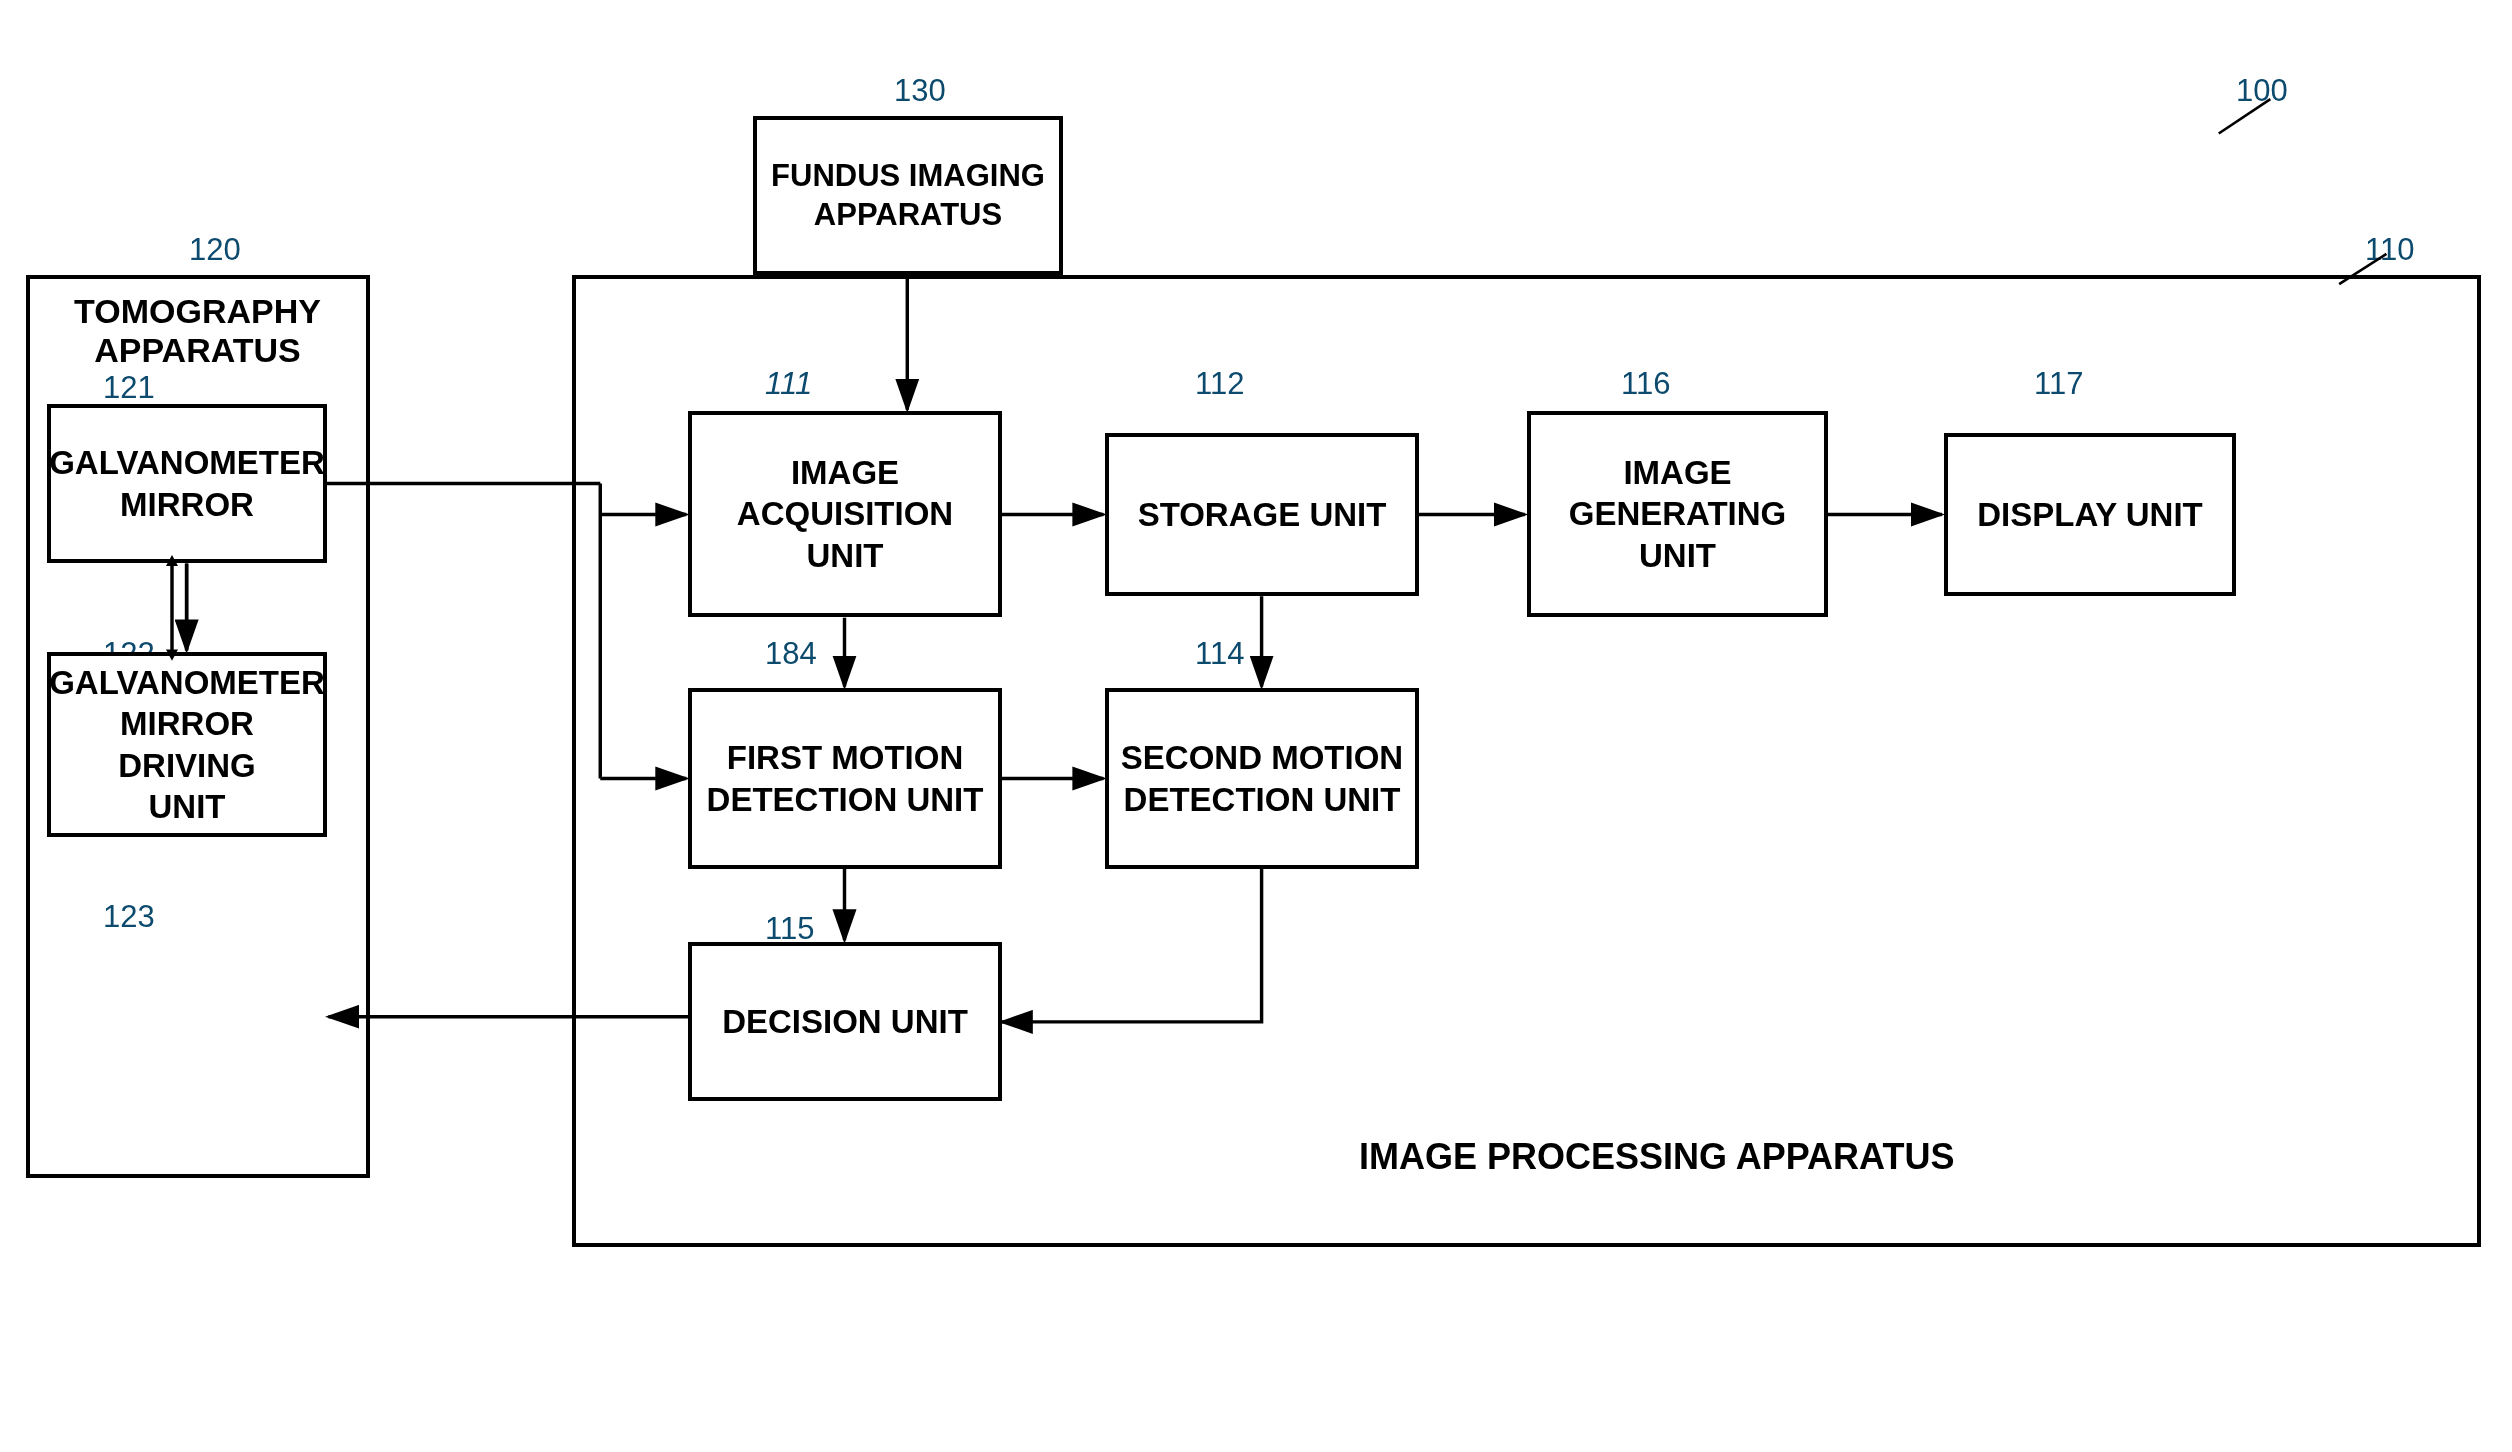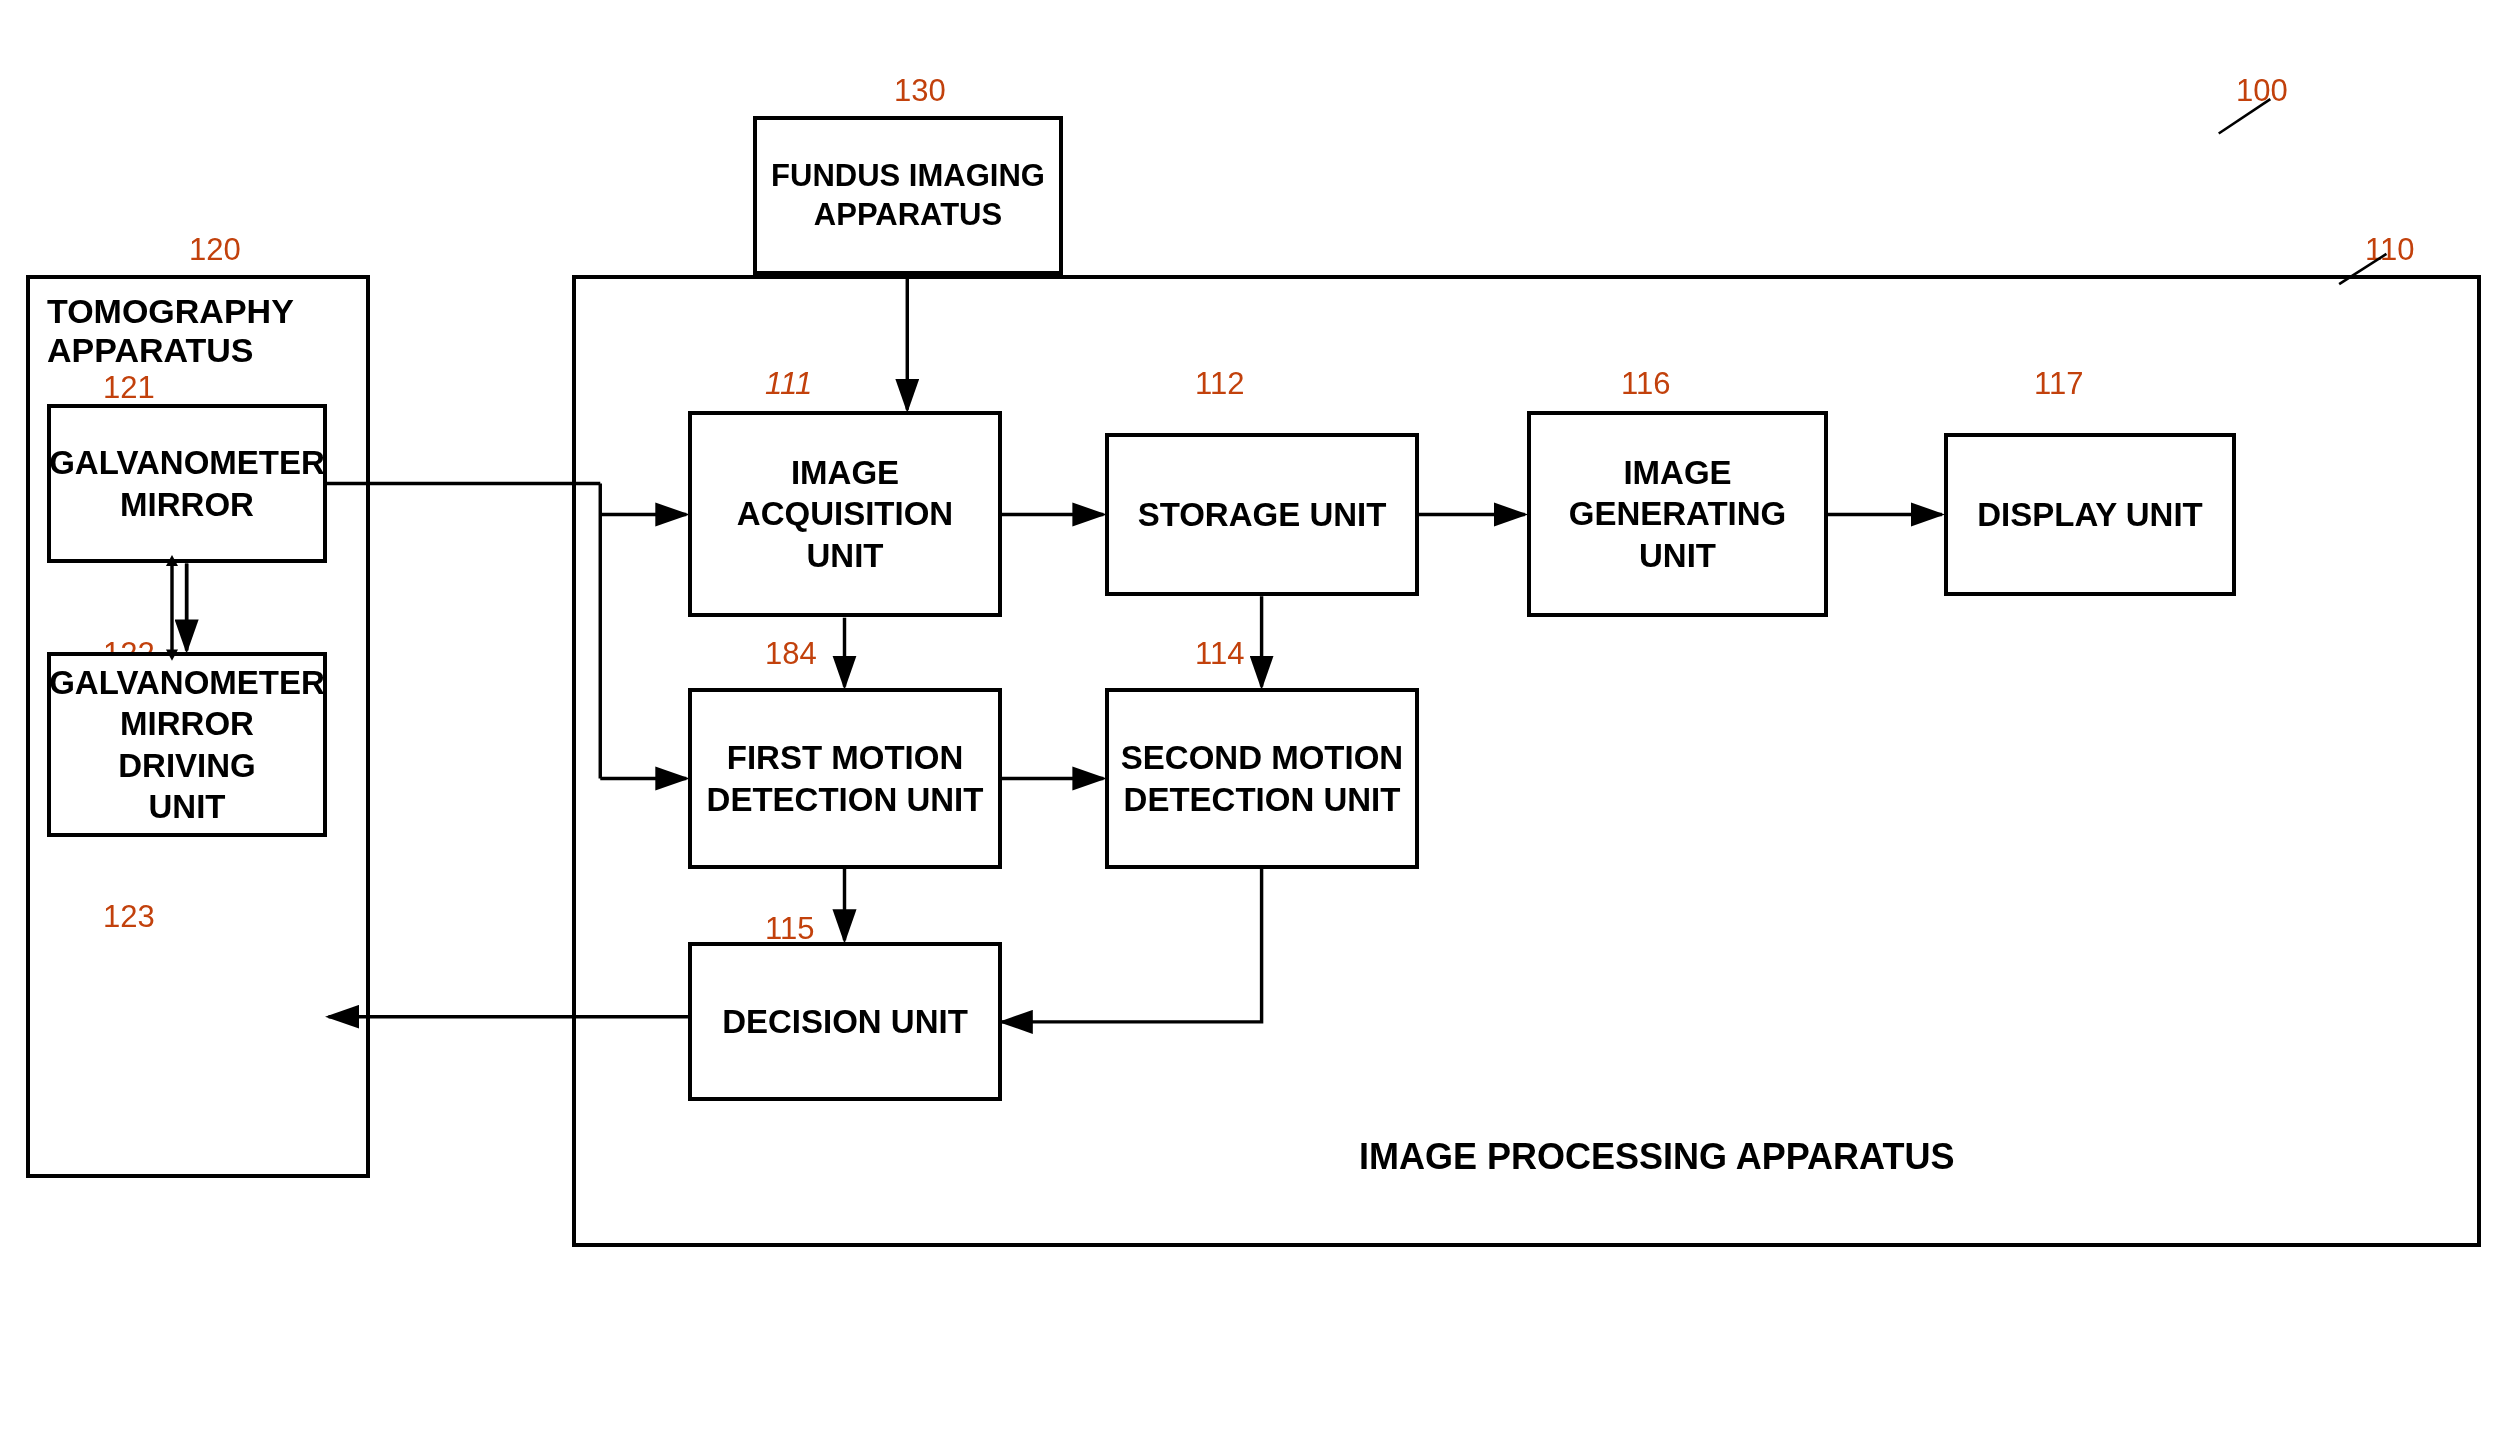--- a/index.html
+++ b/index.html
@@ -16,21 +16,21 @@
       position: absolute;
       top: 0; left: 0;
       width: 2512px;
       height: 1453px;
     }
 
     .label-ref {
       position: absolute;
       font-size: 31px;
       font-weight: normal;
-      color: #c2410c;
+      color: #0c4a6e;
     }
 
     .box {
       position: absolute;
       border: 4.3px solid #000;
       background: #fff;
       display: flex;
       align-items: center;
       justify-content: center;
       text-align: center;
@@ -43,21 +43,21 @@
       position: absolute;
       border: 4.3px solid #000;
       background: #fff;
     }
 
     .outer-label {
       position: absolute;
       font-size: 34px;
       font-weight: bold;
       color: #000;
-      text-align: left;
+      text-align: center;
     }
 
     
     .arrows-svg {
       position: absolute;
       top: 0; left: 0;
       width: 2512px;
       height: 1453px;
       pointer-events: none;
     }

